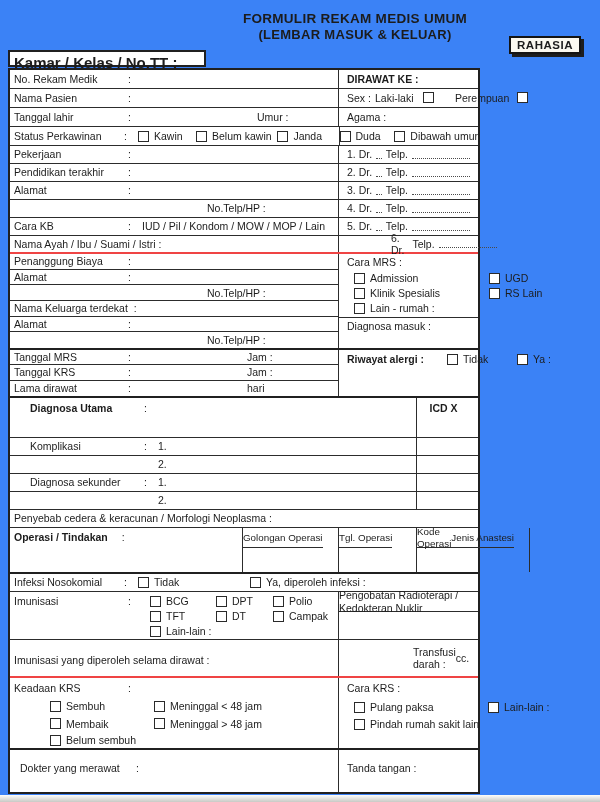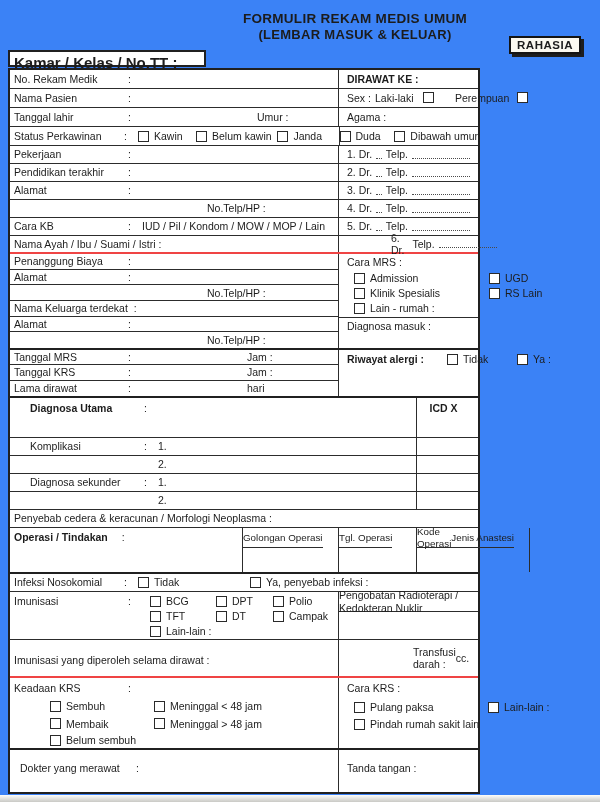--- a/index.html
+++ b/index.html
@@ -355,21 +355,21 @@
 
     <div class="row h18">
       <span style="padding-left:4px;width:114px;flex:none">Infeksi Nosokomial</span>
       <span class="col">:</span>
       <span class="opt" style="width:112px">
           <span class="cb"></span>
           <span>Tidak</span>
         </span>
       <span class="opt">
           <span class="cb"></span>
-          <span>Ya, penyebab infeksi :</span>
+          <span>Ya, diperoleh infeksi :</span>
         </span>
     </div>
 
     <div class="sec" style="height:48px">
       <div class="leftcol" style="position:relative;justify-content:center">
         <span class="abs" style="left:4px;top:3px">Imunisasi</span>
         <span class="abs" style="left:118px;top:3px">:</span>
         <span class="opt abs" style="left:140px;top:3px;width:66px">
             <span class="cb"></span>
             <span>BCG</span>

